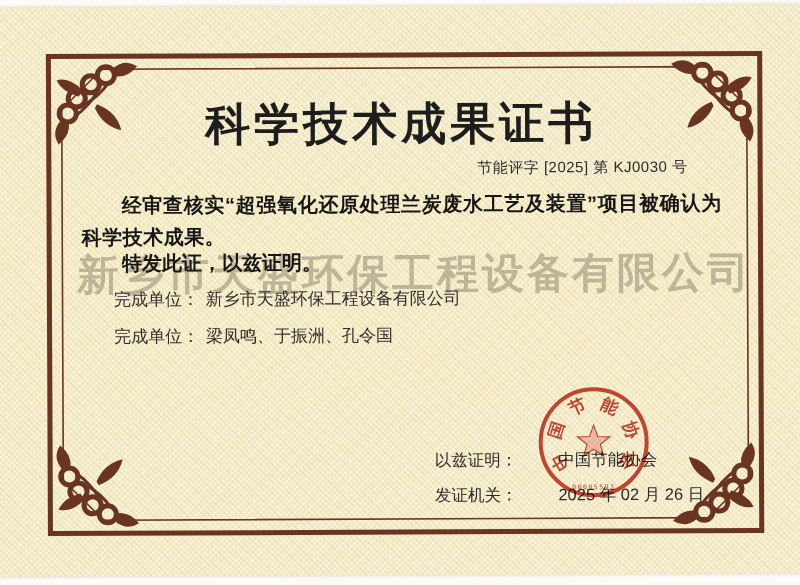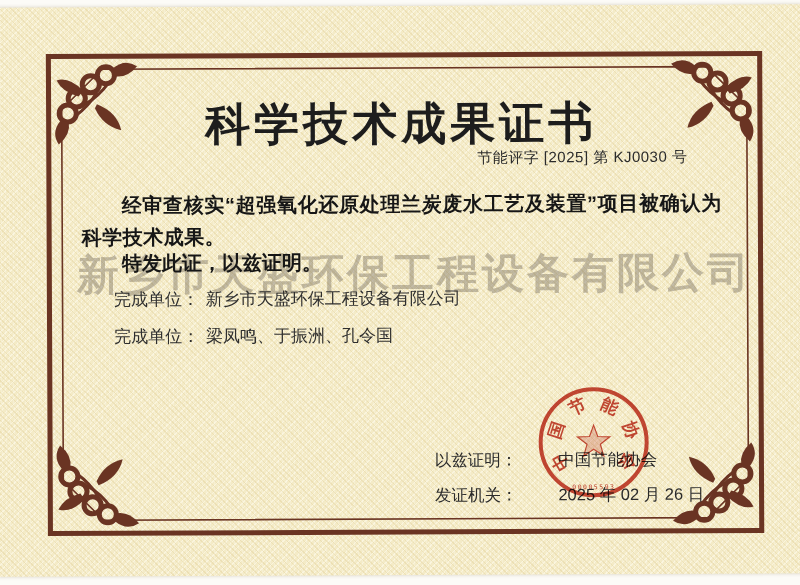--- a/index.html
+++ b/index.html
@@ -23,21 +23,21 @@
     position:absolute;top:240px;left:80px;width:650px;z-index:0;
     font-size:42px;font-weight:bold;white-space:nowrap;
     letter-spacing:3px;color:rgba(110,100,84,0.40);
   }
   .title{
     position:absolute;top:88px;left:0;right:0;margin:0;z-index:2;
     text-align:center;font-size:45px;font-weight:bold;
     letter-spacing:4px;text-indent:4px;color:#1d1d1d;
   }
   .cert-no{
-    position:absolute;top:143px;right:115px;z-index:2;
+    position:absolute;top:153px;right:115px;z-index:2;
     font-size:15px;letter-spacing:0.5px;color:#2b2b2b;
   }
   .body-par{
     position:absolute;top:182px;left:85px;width:640px;margin:0;z-index:2;
     font-size:20px;line-height:32px;font-weight:bold;color:#161616;
     text-indent:2em;text-align:justify;letter-spacing:0.5px;
   }
   .conclusion{
     position:absolute;top:243px;left:85px;margin:0;z-index:2;
     font-size:20px;font-weight:bold;color:#161616;text-indent:2em;

